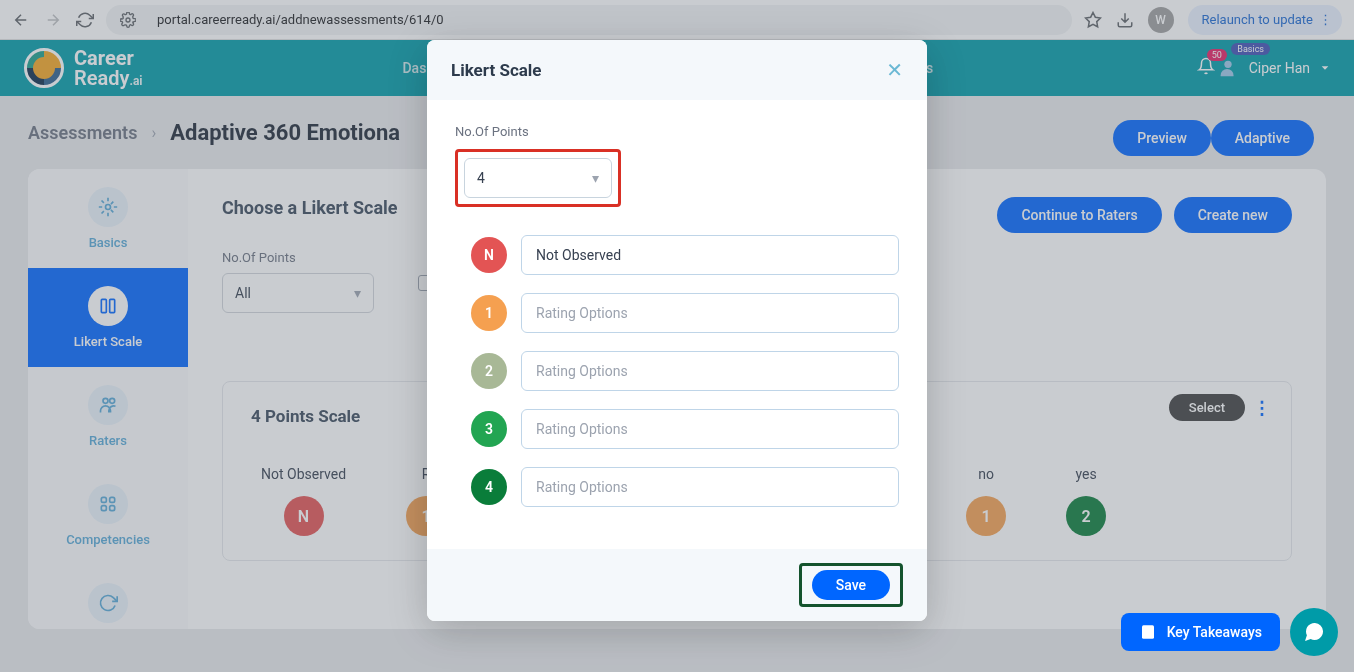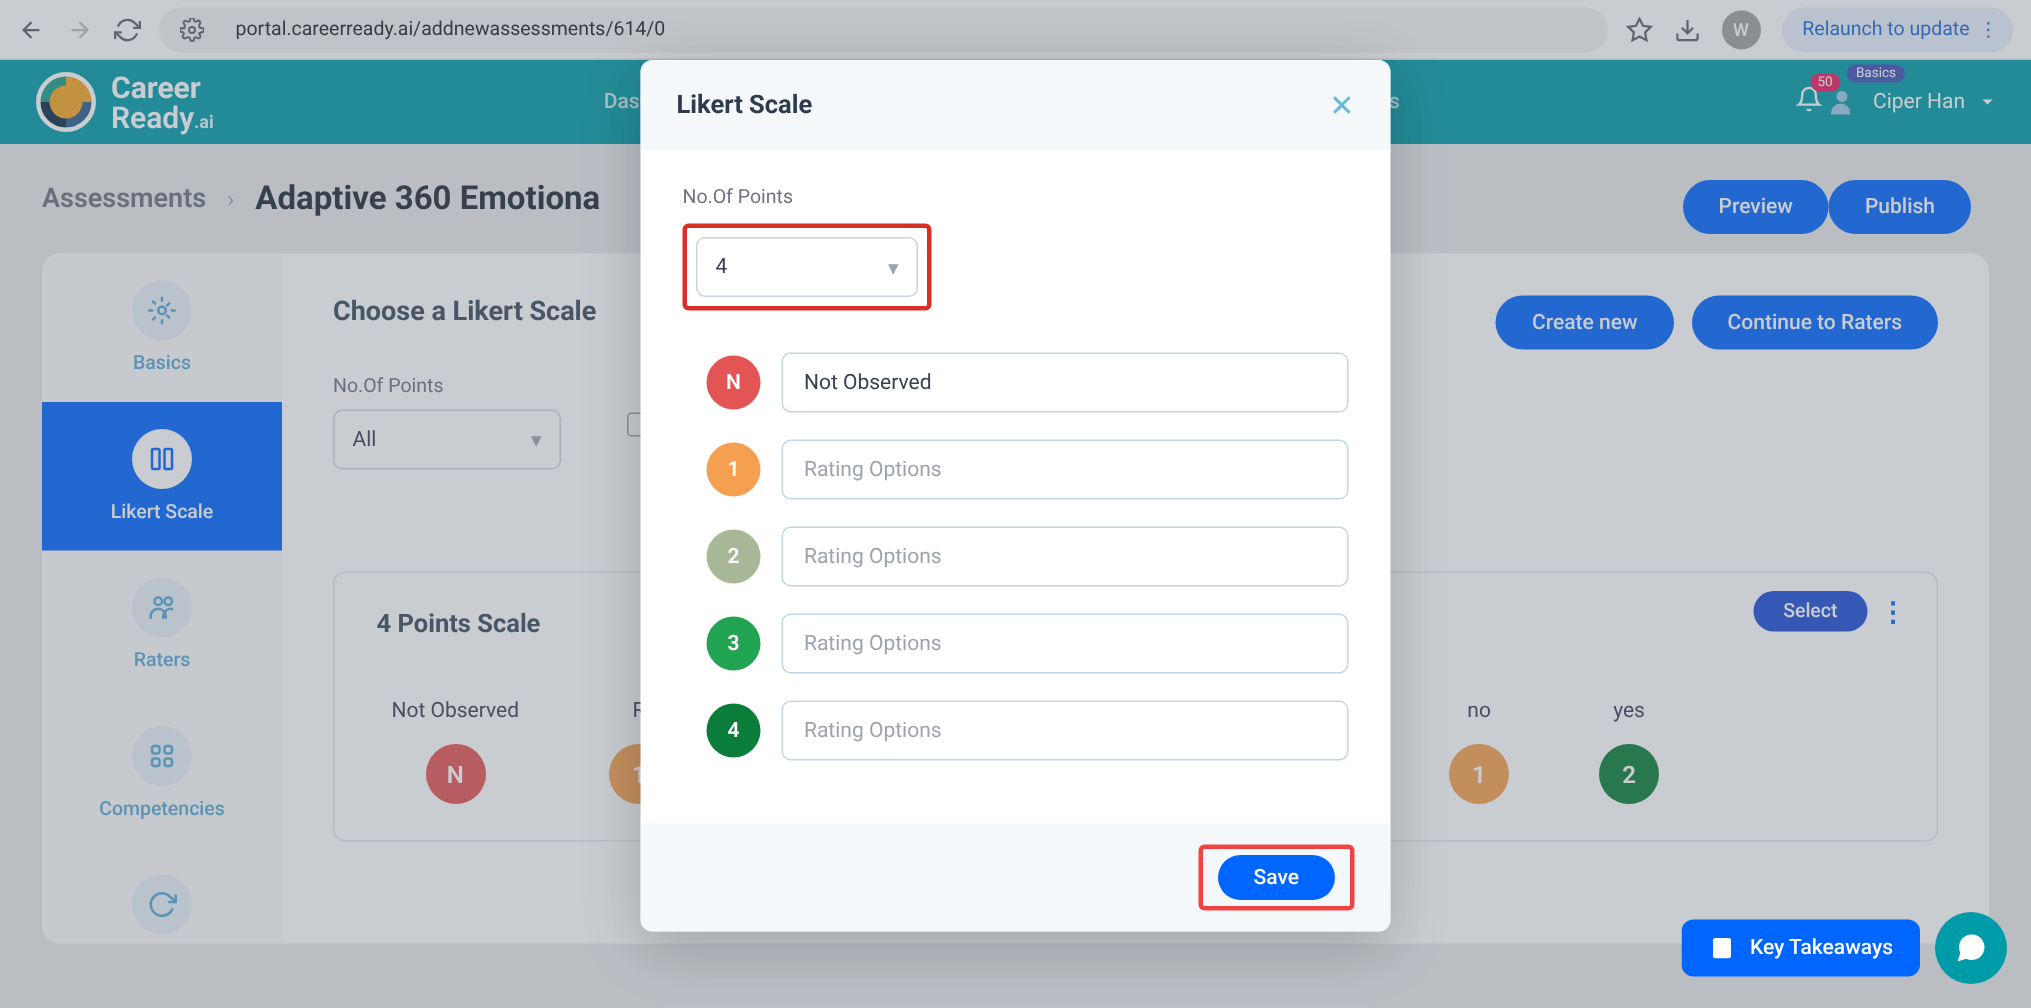--- a/index.html
+++ b/index.html
@@ -52,21 +52,21 @@
 .main-area{flex:1;padding:28px 34px;position:relative}
 .section-title{font-size:18px;font-weight:700;color:#3b4a5c;margin-bottom:32px}
 .sub-label{font-size:13px;color:#6b7280;margin-bottom:8px}
 .points-select{width:152px;height:40px;border:1px solid #d1d5db;border-radius:6px;padding:0 12px;font-size:14px;color:#374151;display:flex;align-items:center;justify-content:space-between}
 .dflag{position:absolute;left:230px;top:106px;display:flex;align-items:center;gap:8px;color:#6b7280;font-size:14px}
 .checkbox{width:16px;height:16px;border:1.5px solid #9ca3af;border-radius:3px}
 .main-actions{position:absolute;top:28px;right:34px;display:flex;gap:12px}
 .scale-card{margin-top:68px;border:1px solid #e5e7eb;border-radius:8px;padding:24px 28px}
 .scale-title{font-size:17px;font-weight:700;color:#3b4a5c}
 .select-area{position:absolute;top:12px;right:20px;display:flex;align-items:center;gap:8px}
-.btn-select{background:#1d4ed8;color:#fff;border:none;border-radius:16px;padding:6px 20px;font-size:13px;font-weight:500}
+.btn-select{background:#404040;color:#fff;border:none;border-radius:16px;padding:6px 20px;font-size:13px;font-weight:500}
 .dots{color:#0066ff;font-size:18px;font-weight:bold}
 .scale-card{position:relative}
 .points-row{display:flex;gap:60px;margin-top:40px;padding:0 10px}
 .point-col{text-align:center}
 .point-label{font-size:14px;color:#374151;margin-bottom:14px}
 .point-circle{width:40px;height:40px;border-radius:50%;display:flex;align-items:center;justify-content:center;color:#fff;font-weight:600;margin:0 auto}
 .c-red{background:#e35454}
 .c-orange{background:#f5a050}
 .c-sage{background:#a8b896}
 .c-green{background:#22a552}
@@ -78,21 +78,21 @@
 .modal-close{color:#6ab8d4;font-size:20px;cursor:pointer}
 .modal-body{padding:24px 28px}
 .modal-label{font-size:13px;color:#6b7280;margin-bottom:10px}
 .modal-select-wrap{border:3px solid #d93025;border-radius:4px;padding:6px;width:166px;margin-bottom:28px}
 .modal-select{width:100%;height:40px;border:1px solid #c8d4de;border-radius:6px;background:#fff;padding:0 12px;display:flex;align-items:center;justify-content:space-between;font-size:14px;color:#374151}
 .option-row{display:flex;align-items:center;gap:14px;margin-bottom:18px;padding-left:16px}
 .opt-circle{width:36px;height:36px;border-radius:50%;display:flex;align-items:center;justify-content:center;color:#fff;font-weight:600;font-size:14px;flex-shrink:0}
 .opt-input{flex:1;height:40px;border:1px solid #bfd5e8;border-radius:6px;padding:0 14px;font-size:14px;color:#374151}
 .opt-input::placeholder{color:#9ca3af}
 .modal-foot{background:#f4f8fb;padding:14px 24px;display:flex;justify-content:flex-end}
-.save-wrap{border:3px solid #ef4444;border-radius:4px;padding:4px 10px}
+.save-wrap{border:3px solid #14532d;border-radius:4px;padding:4px 10px}
 .btn-save{background:#0066ff;color:#fff;border:none;border-radius:16px;padding:7px 24px;font-size:14px;font-weight:500}
 .float-btns{position:fixed;bottom:16px;right:16px;display:flex;align-items:center;gap:10px}
 .takeaways{background:#0066ff;color:#fff;border-radius:8px;padding:10px 18px;display:flex;align-items:center;gap:10px;font-size:14px;font-weight:500}
 .chat-fab{width:48px;height:48px;border-radius:50%;background:#009ba8;color:#fff;display:flex;align-items:center;justify-content:center}
 </style>
 </head>
 <body>
 
 <div class="browser-bar">
   <div class="nav-arrows">
@@ -167,21 +167,21 @@
 </div>
 
 <div class="page-wrap">
   <div class="breadcrumb">
     <span class="bc-link">Assessments</span>
     <span class="bc-sep">›</span>
     <span class="bc-current">Adaptive 360 Emotiona</span>
   </div>
   <div class="top-actions">
     <button class="btn-primary">Preview</button>
-    <button class="btn-primary">Publish</button>
+    <button class="btn-primary">Adaptive</button>
   </div>
 
   <div class="content-card">
     <div class="sidebar-nav">
       <div class="side-item">
         <div class="side-icon-wrap">
             <svg class="side-icon" viewBox="0 0 24 24" fill="none" stroke="currentColor" stroke-width="2">
               <circle cx="12" cy="12" r="3"></circle>
               <path d="M12 1v4m0 14v4M4.22 4.22l2.83 2.83m8.49 8.49l2.83 2.83M1 12h4m14 0h4M4.22 19.78l2.83-2.83m8.49-8.49l2.83-2.83"></path>
             </svg>
@@ -234,22 +234,22 @@
       <div class="points-select">
         <span>All</span>
         <span style="color:#9ca3af">▾</span>
       </div>
       <div class="dflag">
         <span class="checkbox"></span>
         <span>D</span>
       </div>
 
       <div class="main-actions">
+        <button class="btn-primary">Continue to Raters</button>
         <button class="btn-primary">Create new</button>
-        <button class="btn-primary">Continue to Raters</button>
       </div>
 
       <div class="scale-card">
         <div class="scale-title">4 Points Scale</div>
         <div class="select-area">
           <button class="btn-select">Select</button>
           <span class="dots">⋮</span>
         </div>
         <div class="points-row">
           <div class="point-col">

